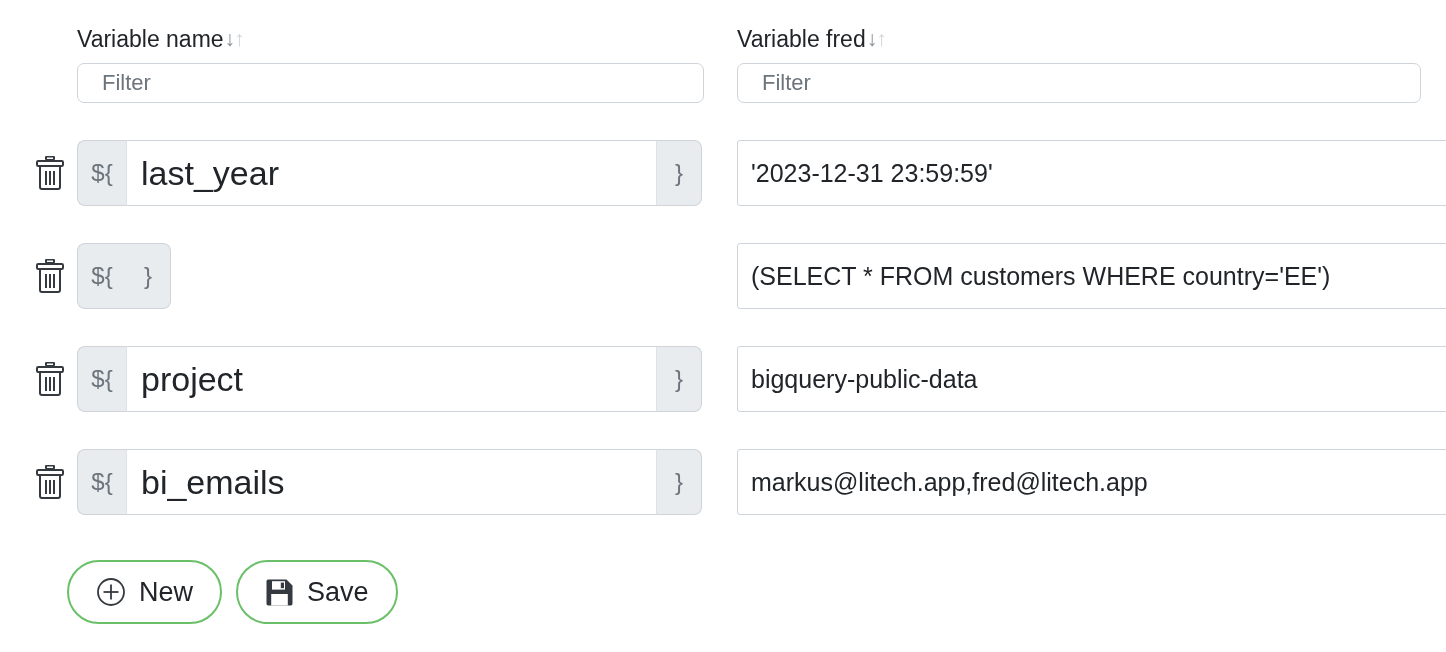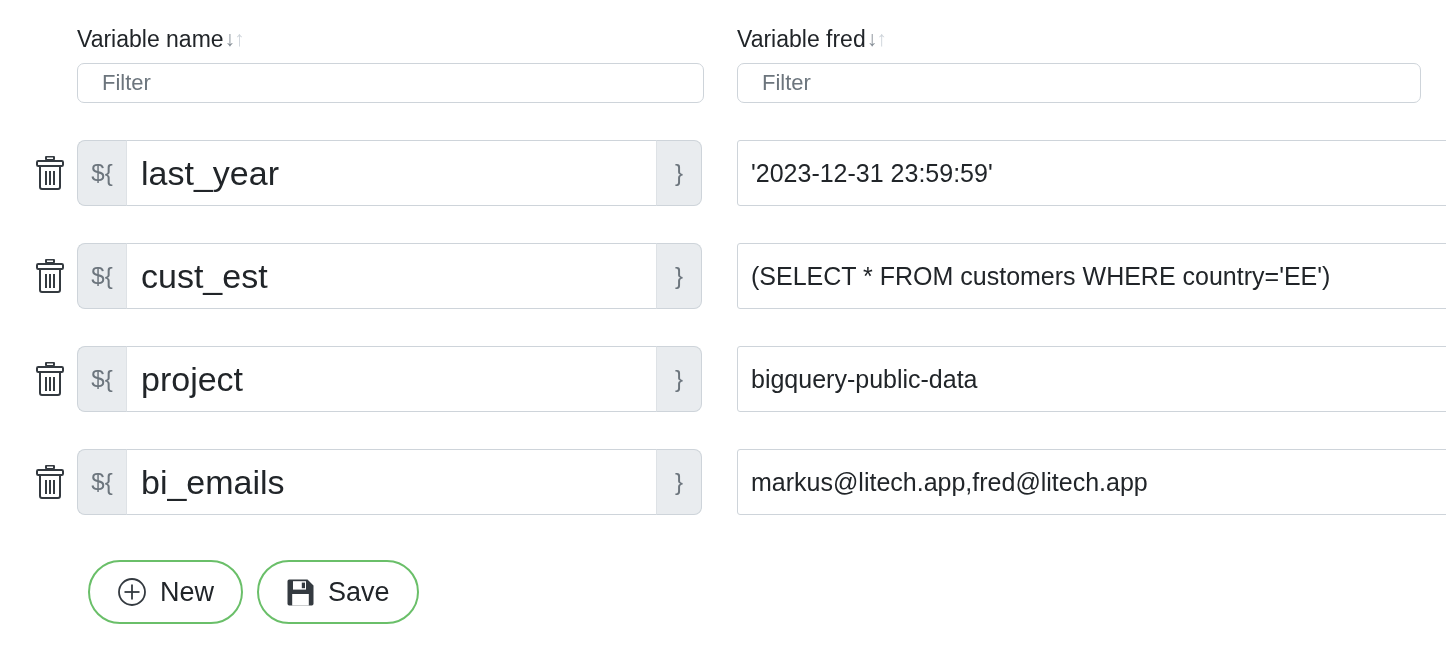--- a/index.html
+++ b/index.html
@@ -142,21 +142,21 @@
     font-family: "Liberation Sans", sans-serif;
     font-size: 25px;
     color: #212529;
     padding: 0 13px;
     outline: none;
   }
 
   
   .footer {
     position: absolute;
-    left: 88px;
+    left: 67px;
     top: 560px;
     display: flex;
     gap: 14px;
   }
   .btn {
     display: flex;
     align-items: center;
     gap: 13px;
     height: 64px;
     padding: 0 27px;
@@ -213,21 +213,20 @@
         <rect x="11" y="0.5" width="8" height="3.5" rx="1" fill="none" stroke="#343a40" stroke-width="2"></rect>
         <rect x="2" y="5" width="26" height="5" rx="1.2" fill="none" stroke="#343a40" stroke-width="2"></rect>
         <path d="M5 11 L5 31 Q5 33 7 33 L23 33 Q25 33 25 31 L25 11" fill="none" stroke="#343a40" stroke-width="2"></path>
         <line x1="11" y1="15" x2="11" y2="29" stroke="#343a40" stroke-width="2"></line>
         <line x1="15" y1="15" x2="15" y2="29" stroke="#343a40" stroke-width="2"></line>
         <line x1="19" y1="15" x2="19" y2="29" stroke="#343a40" stroke-width="2"></line>
       </svg>
     </button>
     <div class="input-group">
       <span class="addon prefix">${</span>
-      <input class="name-input" type="text" value="cust_est" style="">
       <span class="addon suffix">}</span>
     </div>
     <input class="value-input" type="text" value="(SELECT * FROM customers WHERE country='EE')" style="">
   </div>
 
   <div class="row" id="row-2" style="top:346px">
     <button class="delete-btn">
       <svg width="30" height="34" viewBox="0 0 30 34">
         <rect x="11" y="0.5" width="8" height="3.5" rx="1" fill="none" stroke="#343a40" stroke-width="2"></rect>
         <rect x="2" y="5" width="26" height="5" rx="1.2" fill="none" stroke="#343a40" stroke-width="2"></rect>

